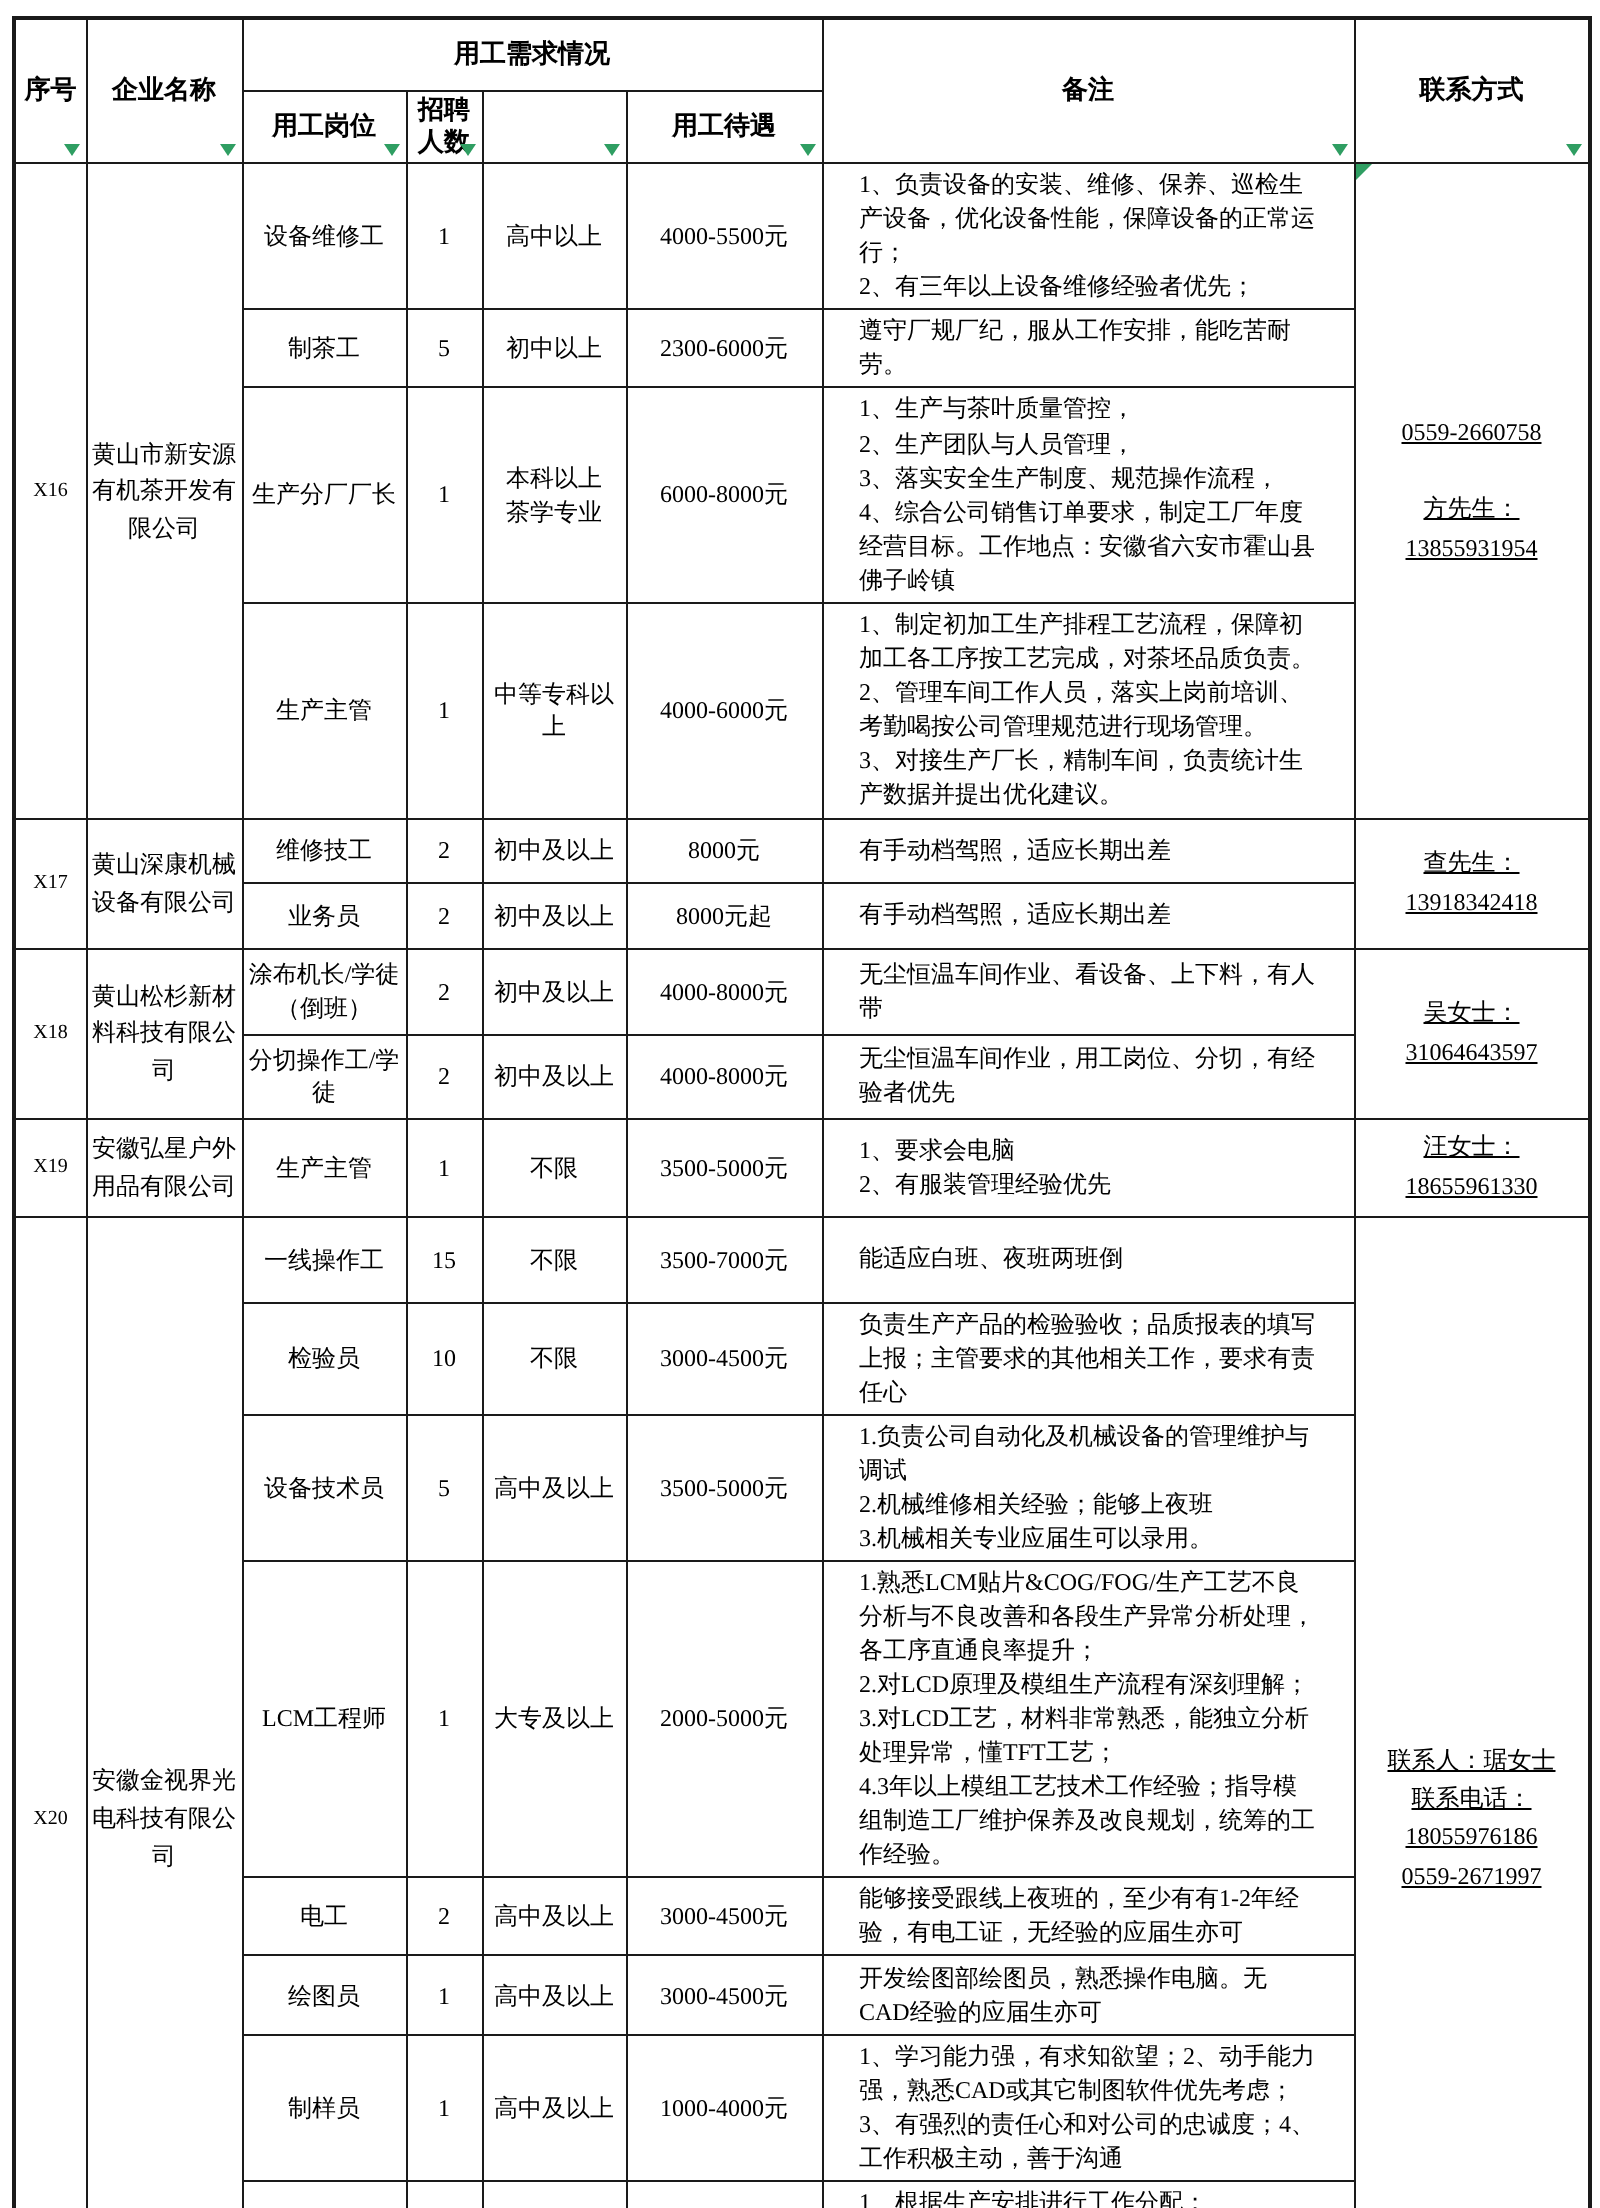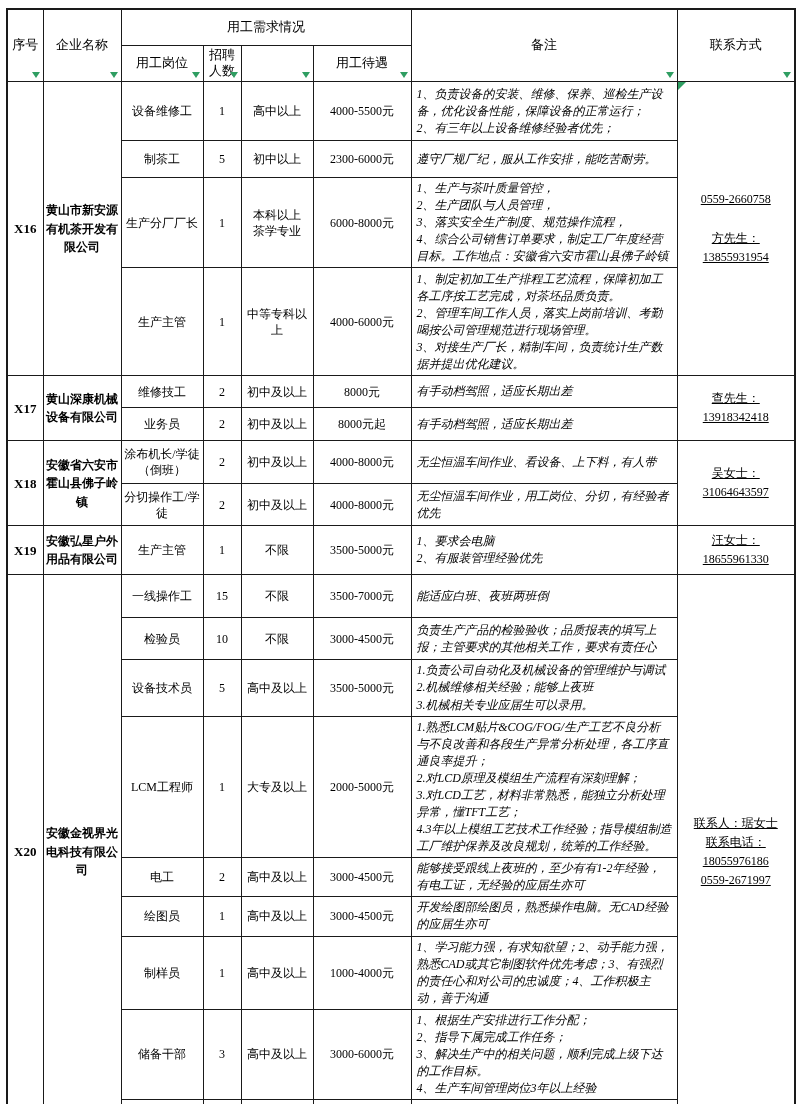--- a/index.html
+++ b/index.html
@@ -1,24 +1,24 @@
 <!DOCTYPE html>
 <html style="--green: #2f9e62; --line: #1a1a1a;"><head>
 <meta charset="utf-8">
 <style>
   :root { --green:#2f9e62; --line:#1a1a1a; }
   html,body { margin:0; padding:0; background:#fff; }
   body { padding:8px 6px; font-family:"Liberation Serif","DejaVu Serif",serif; color:#000; }
   table { border-collapse:collapse; table-layout:fixed; width:788px; border:2px solid var(--line); }
   th,td { border:1px solid var(--line); overflow:hidden; }
-  th { font-weight:normal; font-size:13px; text-align:center; vertical-align:middle; position:relative; padding:1px 2px; line-height:1.3; }
+  th { font-weight:bold; font-size:13px; text-align:center; vertical-align:middle; position:relative; padding:1px 2px; line-height:1.3; }
   td { font-size:12px; text-align:center; vertical-align:middle; line-height:1.35; padding:1px 2px; white-space:pre-line; }
-  td.sn { font-weight:bold; font-size:13px; }
-  td.co { line-height:1.55;font-weight:bold; }
-  td.rm { text-align:left; padding:2px 5px; line-height:1.42;font-style:italic; }
+  td.sn { font-weight:normal; font-size:10px; }
+  td.co { line-height:1.55; }
+  td.rm { text-align:left; padding:2px 18px; line-height:1.42; }
   td.rm.center { text-align:center; }
   td.ct { line-height:1.6; position:relative;text-decoration:underline; }
   .filter { position:absolute; right:3px; bottom:3px; width:0; height:0;
             border-left:4px solid transparent; border-right:4px solid transparent;
             border-top:6px solid var(--green); cursor:pointer; }
   .flag { position:absolute; top:0; left:0; width:0; height:0;
           border-top:8px solid var(--green); border-right:8px solid transparent; }
 </style>
 </head>
 <body>
@@ -104,21 +104,21 @@
   <tr style="height:33px">
     <td>业务员</td>
     <td>2</td>
     <td>初中及以上</td>
     <td>8000元起</td>
     <td class="rm">有手动档驾照，适应长期出差</td>
   </tr>
 
   <tr style="height:43px">
     <td class="sn" rowspan="2">X18</td>
-    <td class="co" rowspan="2">安徽省六安市霍山县佛子岭镇</td>
+    <td class="co" rowspan="2">黄山松杉新材料科技有限公司</td>
     <td>涂布机长/学徒（倒班）</td>
     <td>2</td>
     <td>初中及以上</td>
     <td>4000-8000元</td>
     <td class="rm">无尘恒温车间作业、看设备、上下料，有人带</td>
     <td class="ct" rowspan="2">吴女士：31064643597</td>
   </tr>
   <tr style="height:42px">
     <td>分切操作工/学徒</td>
     <td>2</td>

